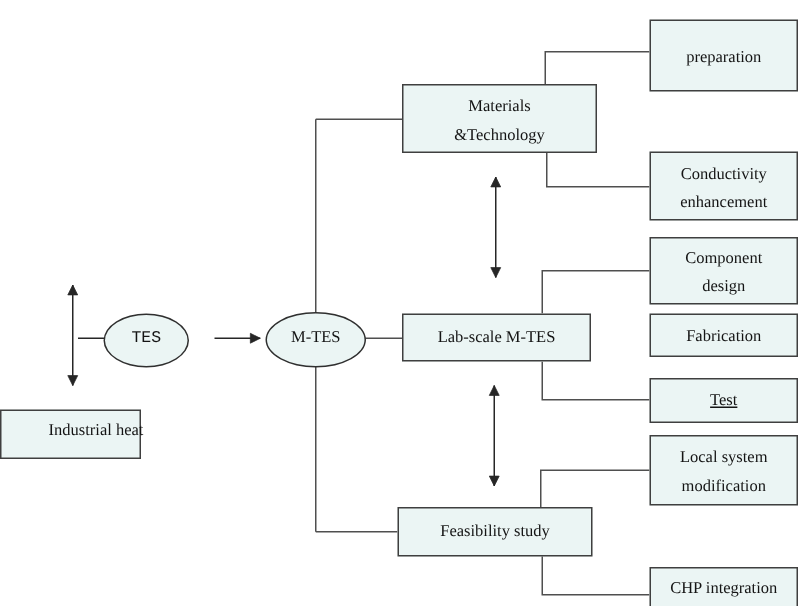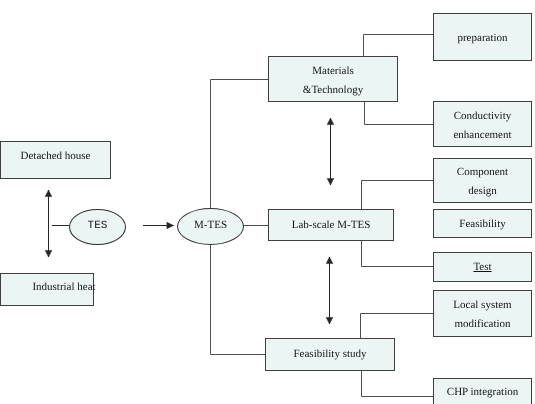--- a/index.html
+++ b/index.html
@@ -58,25 +58,20 @@
         <path d="M330.5,118 L330.5,185" fill="none"></path>
         <path d="M330.5,185 L327.2,178.4 L333.8,178.4 Z" stroke-width="0.5" stroke-linejoin="miter"></path>
         <path d="M330.5,118 L327.2,124.6 L333.8,124.6 Z" stroke-width="0.5" stroke-linejoin="miter"></path>
         <path d="M329.5,257 L329.5,324" fill="none"></path>
         <path d="M329.5,324 L326.2,317.4 L332.8,317.4 Z" stroke-width="0.5" stroke-linejoin="miter"></path>
         <path d="M329.5,257 L326.2,263.6 L332.8,263.6 Z" stroke-width="0.5" stroke-linejoin="miter"></path>
       </g>
   </svg>
 
   <div id="nodes">
-    <div class="node" style="left:0px;top:141px;width:111px;height:38px;">
-      <div class="txt" style="transform:translateY(-4.5px);">
-        <span>Detached house</span>
-      </div>
-    </div>
     <div class="node" style="left:0px;top:273px;width:94px;height:33px;">
       <div class="txt" style="transform:translateY(-2px);margin-left:34px;">
         <span>Industrial heat</span>
       </div>
     </div>
     <div class="ell" style="left:69px;top:209px;width:57px;height:36px;font-family:Liberation Mono, monospace;">
       <div class="txt" style="transform:translateY(-1px);">
         <span>TES</span>
       </div>
     </div>
@@ -113,21 +108,21 @@
       </div>
     </div>
     <div class="node" style="left:433px;top:158px;width:99px;height:45px;">
       <div class="txt" style="transform:translateY(1px);">
         <span>Component</span>
         <span>design</span>
       </div>
     </div>
     <div class="node" style="left:433px;top:209px;width:99px;height:29px;">
       <div class="txt" style="transform:translateY(1px);">
-        <span>Feasibility</span>
+        <span>Fabrication</span>
       </div>
     </div>
     <div class="node" style="left:433px;top:252px;width:99px;height:30px;text-decoration:underline;">
       <div class="txt" style="">
         <span>Test</span>
       </div>
     </div>
     <div class="node" style="left:433px;top:290px;width:99px;height:47px;">
       <div class="txt" style="transform:translateY(1px);">
         <span>Local system</span>

